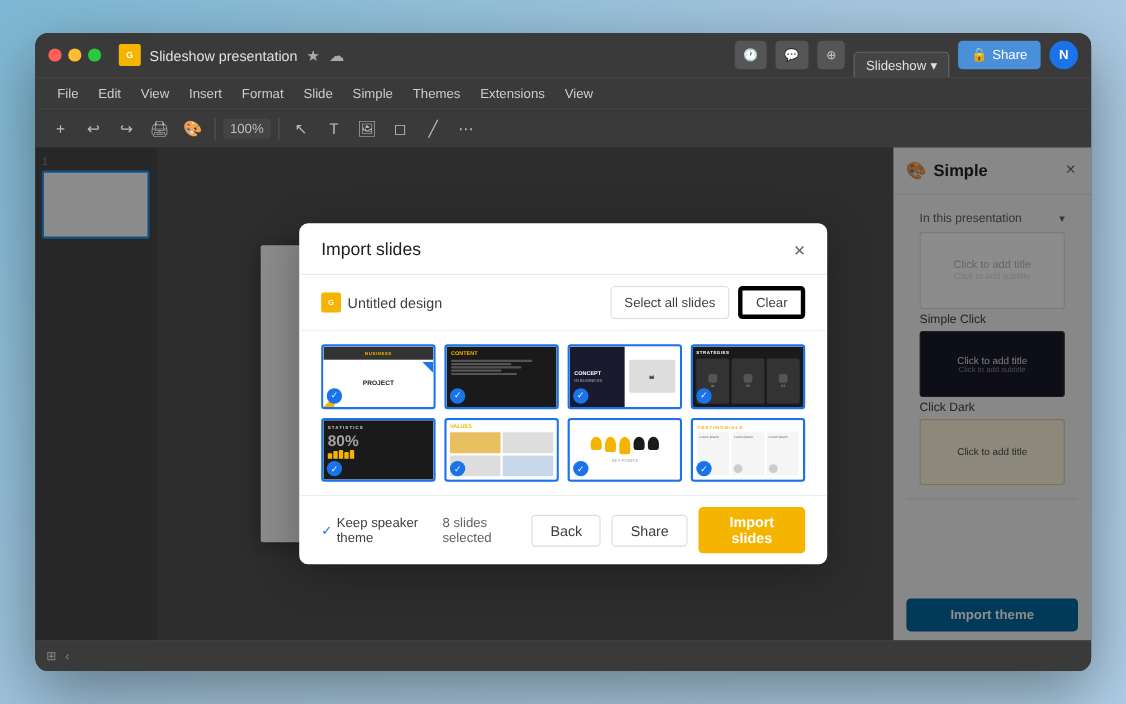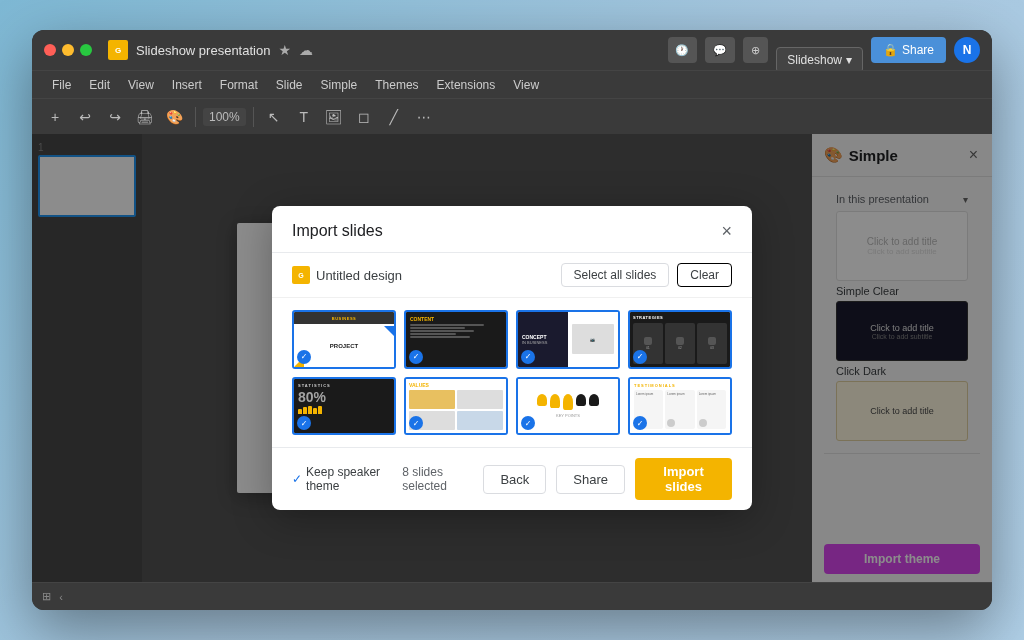--- a/index.html
+++ b/index.html
@@ -300,21 +300,21 @@
       font-size: 11px;
       color: #3c4043;
       margin-bottom: 4px;
     }
     .themes-content {
       flex: 1;
       overflow-y: auto;
       padding: 8px 12px;
     }
     .import-theme-btn {
-      background: #d946ef;
+      background: #0369a1;
       border: none;
       color: #fff;
       font-size: 12px;
       font-weight: 600;
       padding: 8px 16px;
       border-radius: 4px;
       cursor: pointer;
       margin: 8px 12px;
       width: calc(100% - 24px);
     }
@@ -422,21 +422,21 @@
       background: none;
       border: 1px solid #dadce0;
       color: #3c4043;
       font-size: 12px;
       padding: 4px 12px;
       border-radius: 4px;
       cursor: pointer;
     }
     .btn-clear {
       background: none;
-      border: 1px solid #000000;
+      border: 4px solid #000000;
       color: #3c4043;
       font-size: 12px;
       padding: 4px 12px;
       border-radius: 4px;
       cursor: pointer;
     }
 
     
     .slides-grid {
       padding: 12px 20px;
@@ -905,21 +905,21 @@
           <div class="themes-section-label">
             <span>In this presentation</span>
             <span class="chevron-icon">▾</span>
           </div>
 
           <div class="theme-blank-preview">
             <div class="theme-blank-title">Click to add title</div>
             <div class="theme-blank-sub">Click to add subtitle</div>
           </div>
 
-          <div class="theme-name">Simple Clear</div>
+          <div class="theme-name">Simple Click</div>
 
           <div class="theme-dark-preview">
             <div class="theme-dark-title">Click to add title</div>
             <div class="theme-dark-sub">Click to add subtitle</div>
           </div>
 
           <div class="theme-name">Click Dark</div>
 
           <div class="theme-yellow-preview">
             <div class="theme-yellow-title">Click to add title</div>

